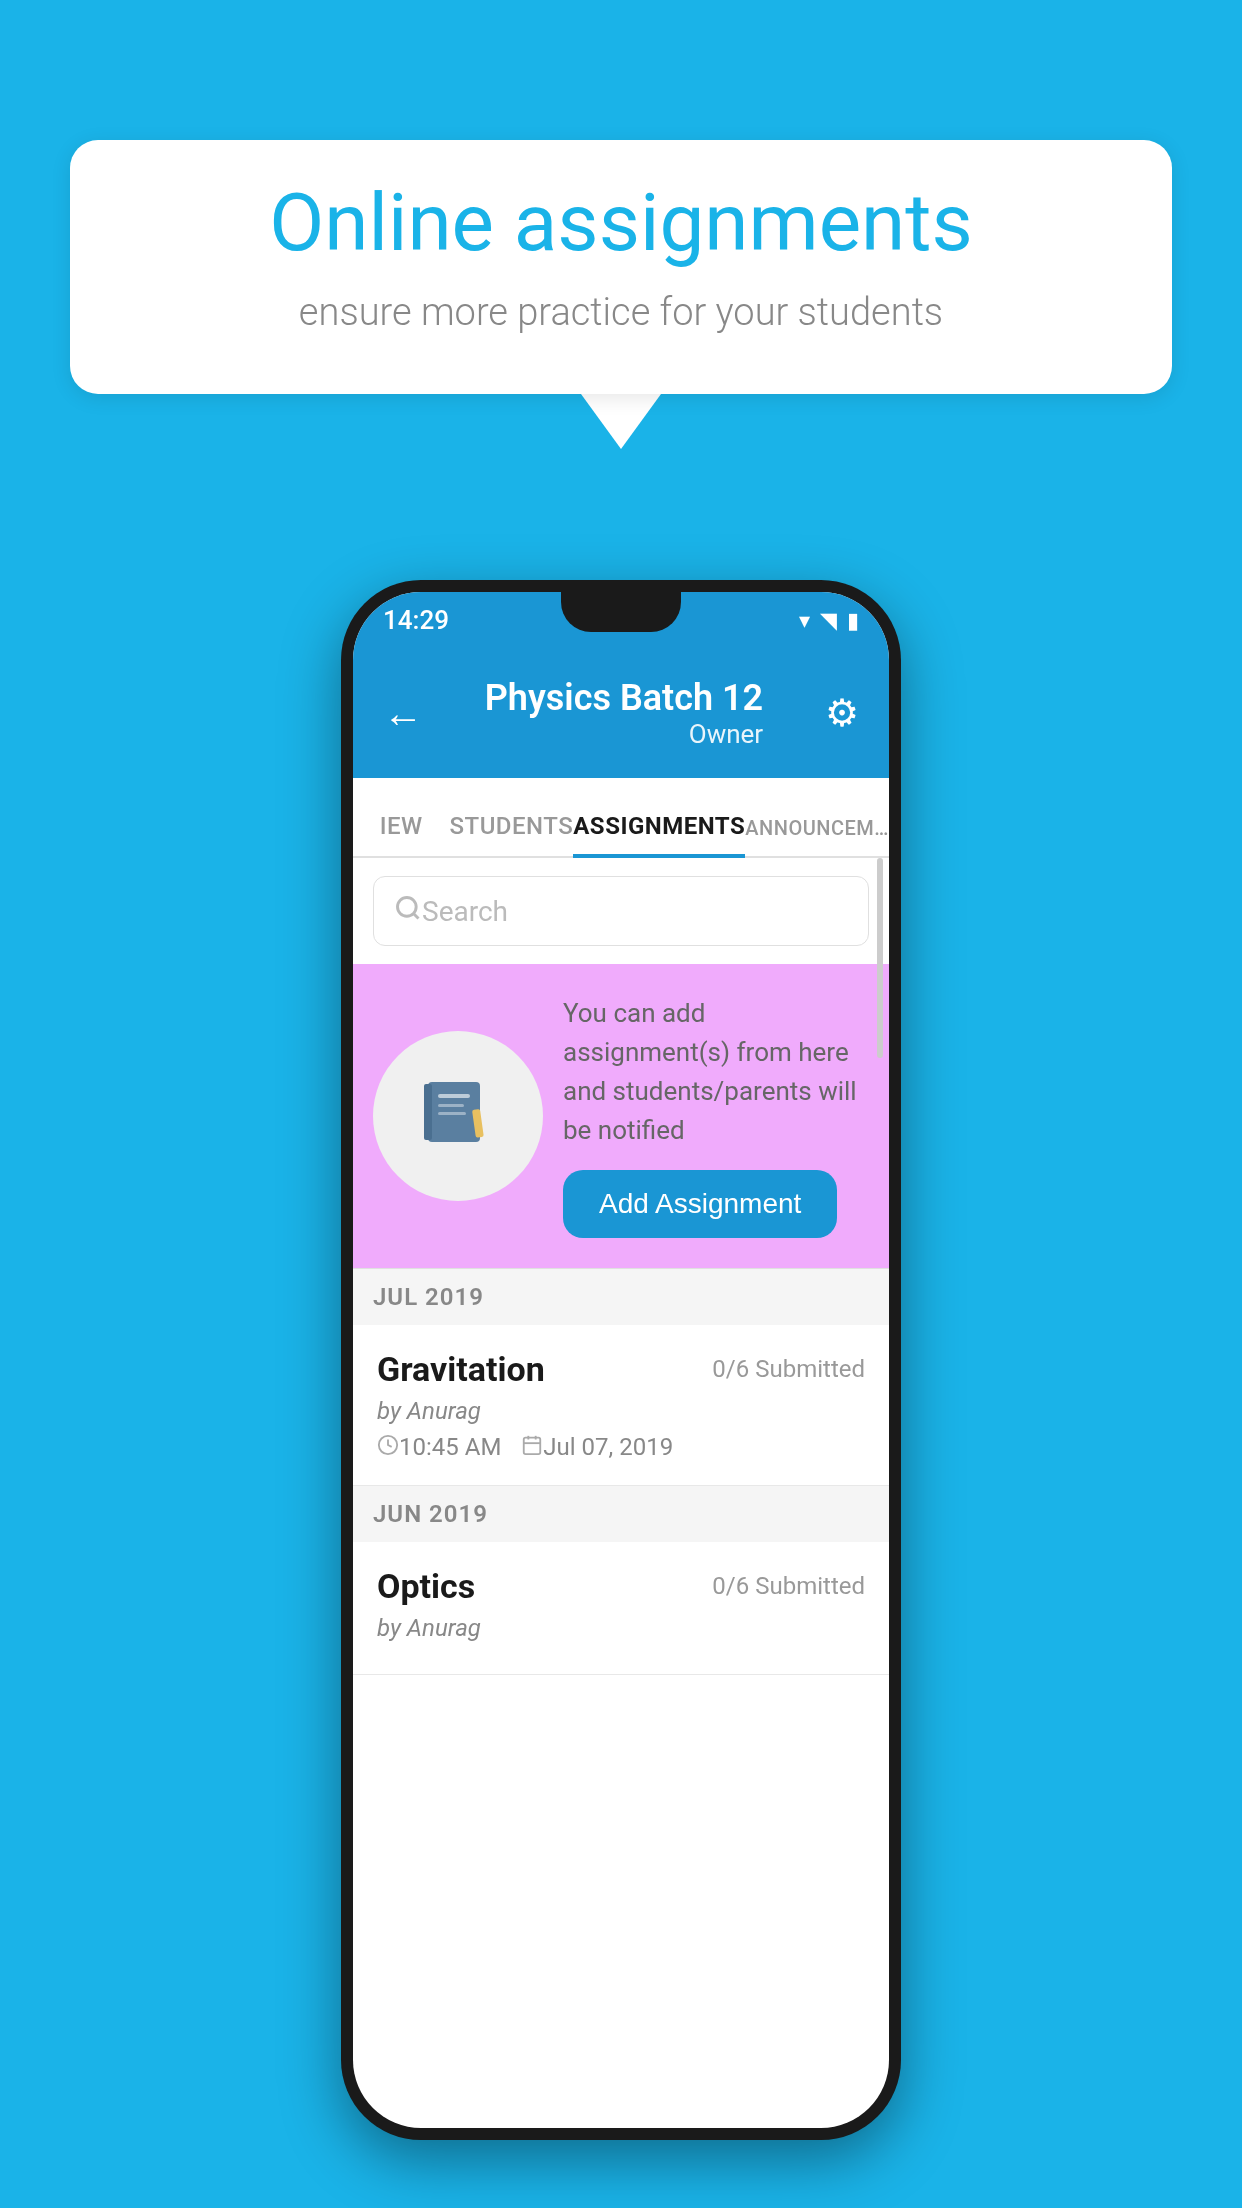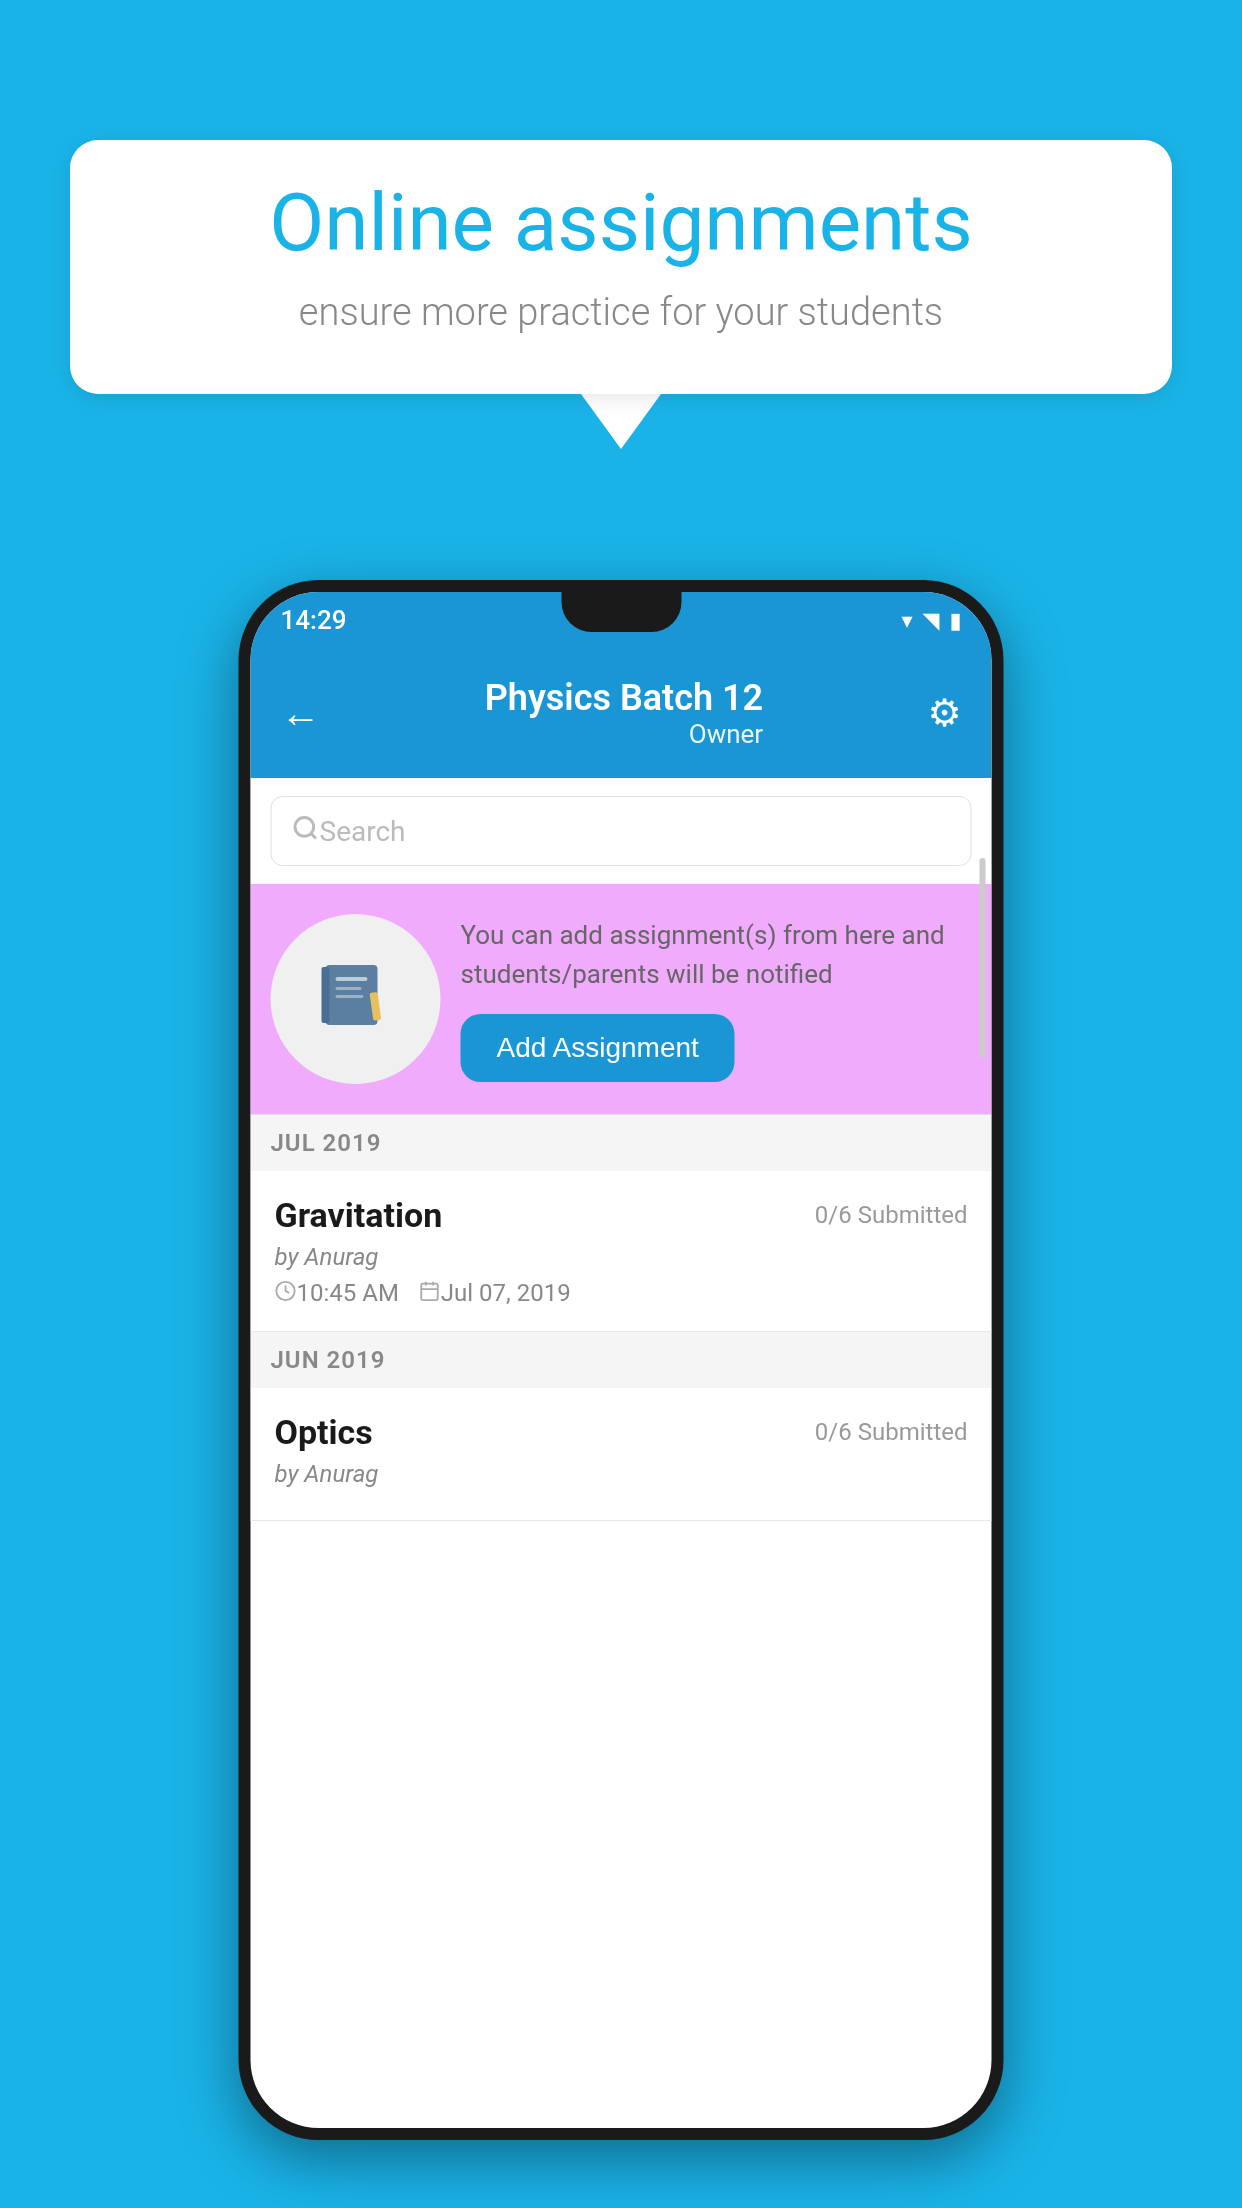--- a/index.html
+++ b/index.html
@@ -55,21 +55,21 @@
       border-top: 55px solid white;
       margin-top: 0;
     }
 
     
     .phone-mockup {
       position: absolute;
       top: 580px;
       left: 50%;
       transform: translateX(-50%);
-      width: 765px;
+      width: 560px;
       height: 1560px;
       background: #1a1a1a;
       border-radius: 80px;
       padding: 12px;
       box-shadow: 0 20px 60px rgba(0,0,0,0.4);
     }
 
     .phone-screen {
       width: 100%;
       height: 100%;
@@ -360,20 +360,26 @@
 
     <div class="app-header">
       <span class="back-arrow">←</span>
       <div class="header-title-area">
         <div class="header-title">Physics Batch 12</div>
         <div class="header-subtitle">Owner</div>
       </div>
       <span class="gear-icon">⚙</span>
     </div>
 
+    <div class="tabs-container">
+      <div class="tab">IEW</div>
+      <div class="tab">STUDENTS</div>
+      <div class="tab active">ASSIGNMENTS</div>
+      <div class="tab" style="font-size:20px;">ANNOUNCEM…</div>
+    </div>
 
     <div class="search-container">
       <div class="search-input">
         <span class="search-icon-svg">
           <svg width="28" height="28" viewBox="0 0 24 24" fill="none" stroke="#bbb" stroke-width="2.5">
             <circle cx="11" cy="11" r="8"></circle>
             <line x1="21" y1="21" x2="16.65" y2="16.65"></line>
           </svg>
         </span>
         <span class="search-placeholder">Search</span>

